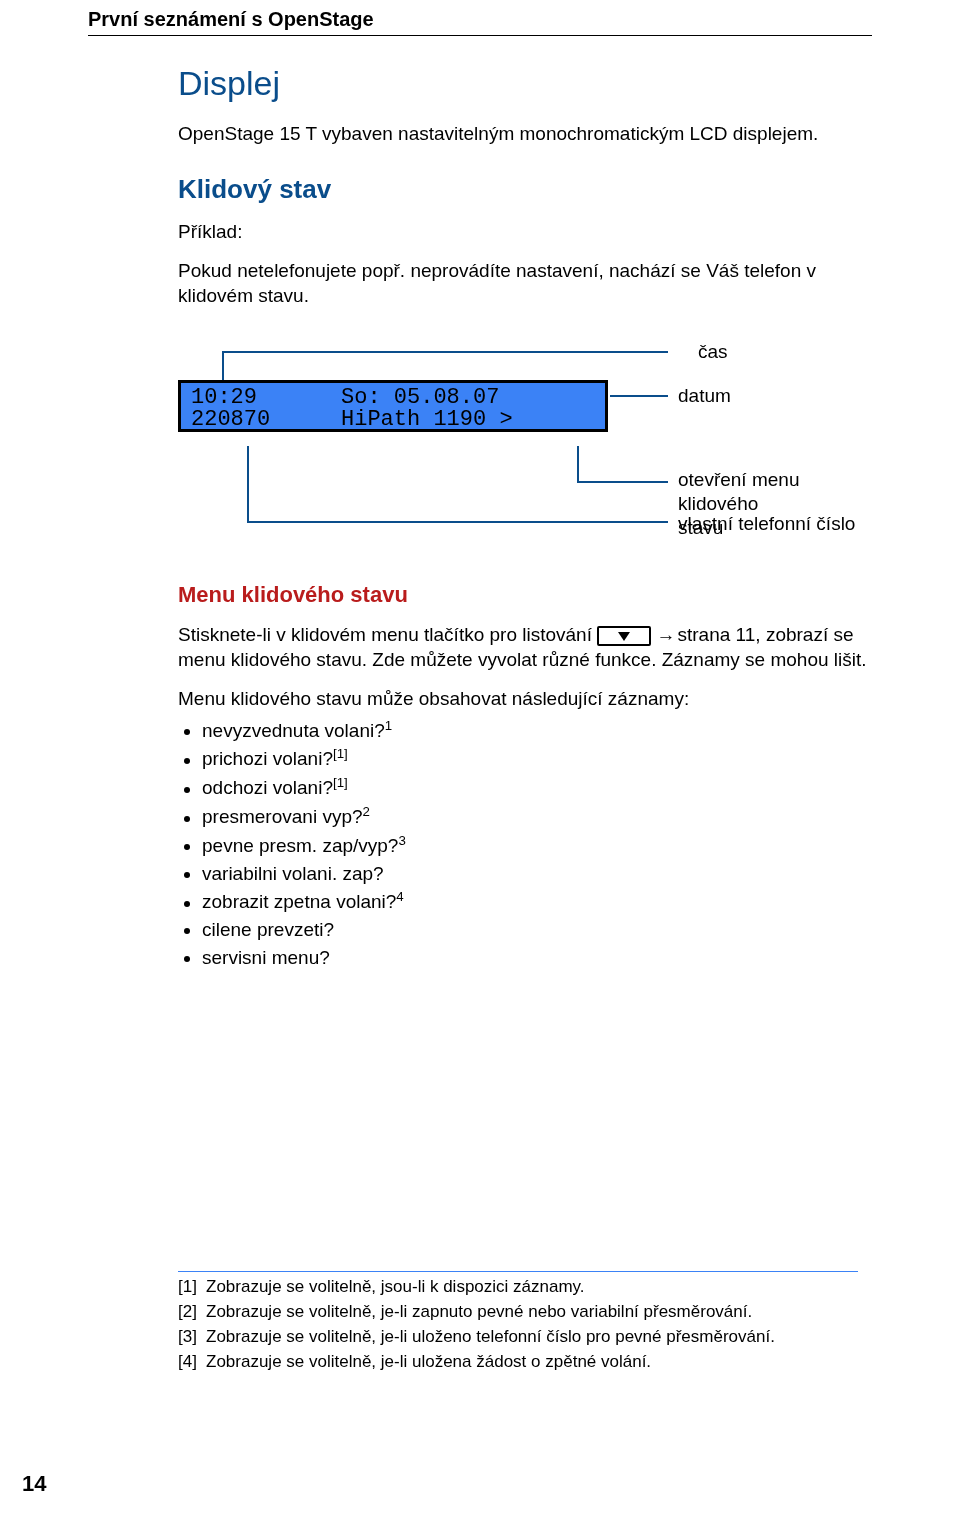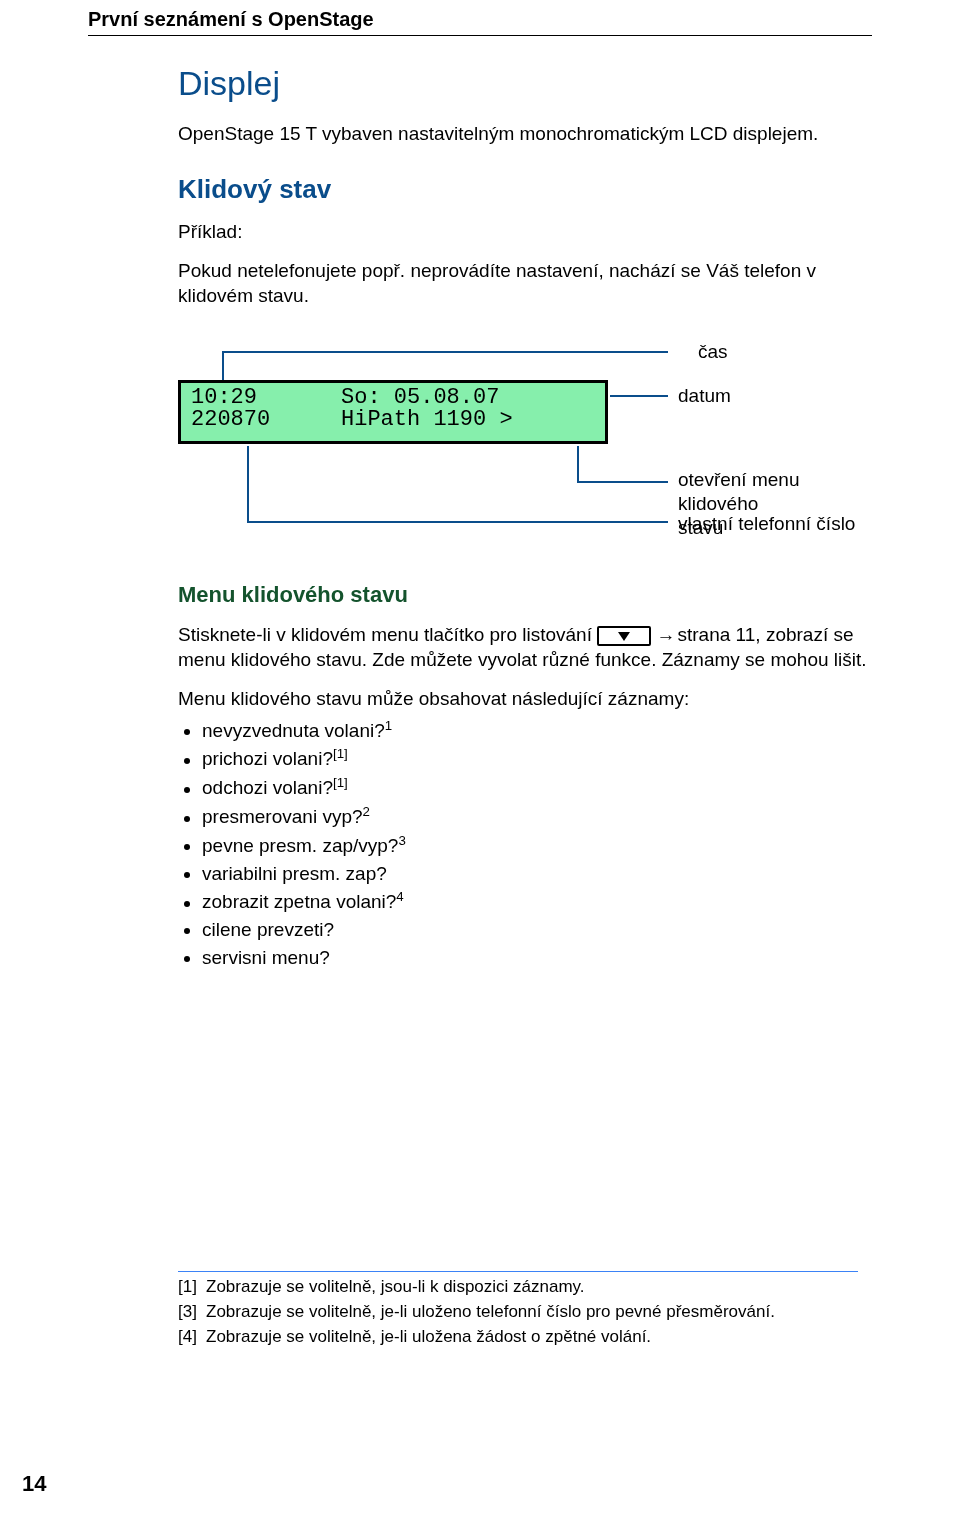--- a/index.html
+++ b/index.html
@@ -36,42 +36,42 @@
     font-size: 34px;
     margin: 18px 0 18px 0;
   }
   .h2 {
     color: #0a4d8b;
     font-weight: bold;
     font-size: 26px;
     margin: 28px 0 14px 0;
   }
   .h3 {
-    color: #14532d;
+    color: #b91c1c;
     font-weight: bold;
     font-size: 22px;
     margin: 30px 0 14px 0;
   }
   .body-text {
     font-size: 19px;
     line-height: 1.32;
     margin: 0 0 14px 0;
   }
   .diagram {
     position: relative;
     height: 230px;
     margin: 14px 0 10px 0;
   }
   .display-box {
     position: absolute;
     left: 0;
     top: 58px;
     width: 430px;
-    height: 64px;
-    background: #86efac;
+    height: 52px;
+    background: #3b82f6;
     border: 3px solid #000;
     font-family: "Courier New", monospace;
     font-size: 22px;
     line-height: 1.0;
     padding: 4px 10px 4px 10px;
   }
   .display-box .col {
     display: inline-block;
     vertical-align: top;
   }
@@ -196,28 +196,29 @@
     </p>
 
     <p class="body-text" style="margin-bottom:4px;">Menu klidového stavu může obsahovat následující záznamy:</p>
 
     <ul class="items" id="menu-items">
         <li><span>nevyzvednuta volani?</span><sup>1</sup></li>
         <li><span>prichozi volani?</span><sup>[1]</sup></li>
         <li><span>odchozi volani?</span><sup>[1]</sup></li>
         <li><span>presmerovani vyp?</span><sup>2</sup></li>
         <li><span>pevne presm. zap/vyp?</span><sup>3</sup></li>
-        <li><span>variabilni presm. zap?</span></li>
+        <li><span>variabilni volani. zap?</span></li>
         <li><span>zobrazit zpetna volani?</span><sup>4</sup></li>
         <li><span>cilene prevzeti?</span></li>
         <li><span>servisni menu?</span></li>
       </ul>
 
     <div class="footnotes" id="footnotes">
         <div><span class="fn-num">[1]</span><span>Zobrazuje se volitelně, jsou-li k dispozici záznamy.</span></div>
+        <div><span class="fn-num">[2]</span><span>Zobrazuje se volitelně, je-li zapnuto pevné nebo variabilní přesměrování.</span></div>
         <div><span class="fn-num">[3]</span><span>Zobrazuje se volitelně, je-li uloženo telefonní číslo pro pevné přesměrování.</span></div>
         <div><span class="fn-num">[4]</span><span>Zobrazuje se volitelně, je-li uložena žádost o zpětné volání.</span></div>
       </div>
 
   </div>
 
   <div class="page-number">14</div>
 </div>
 
 </body></html>

